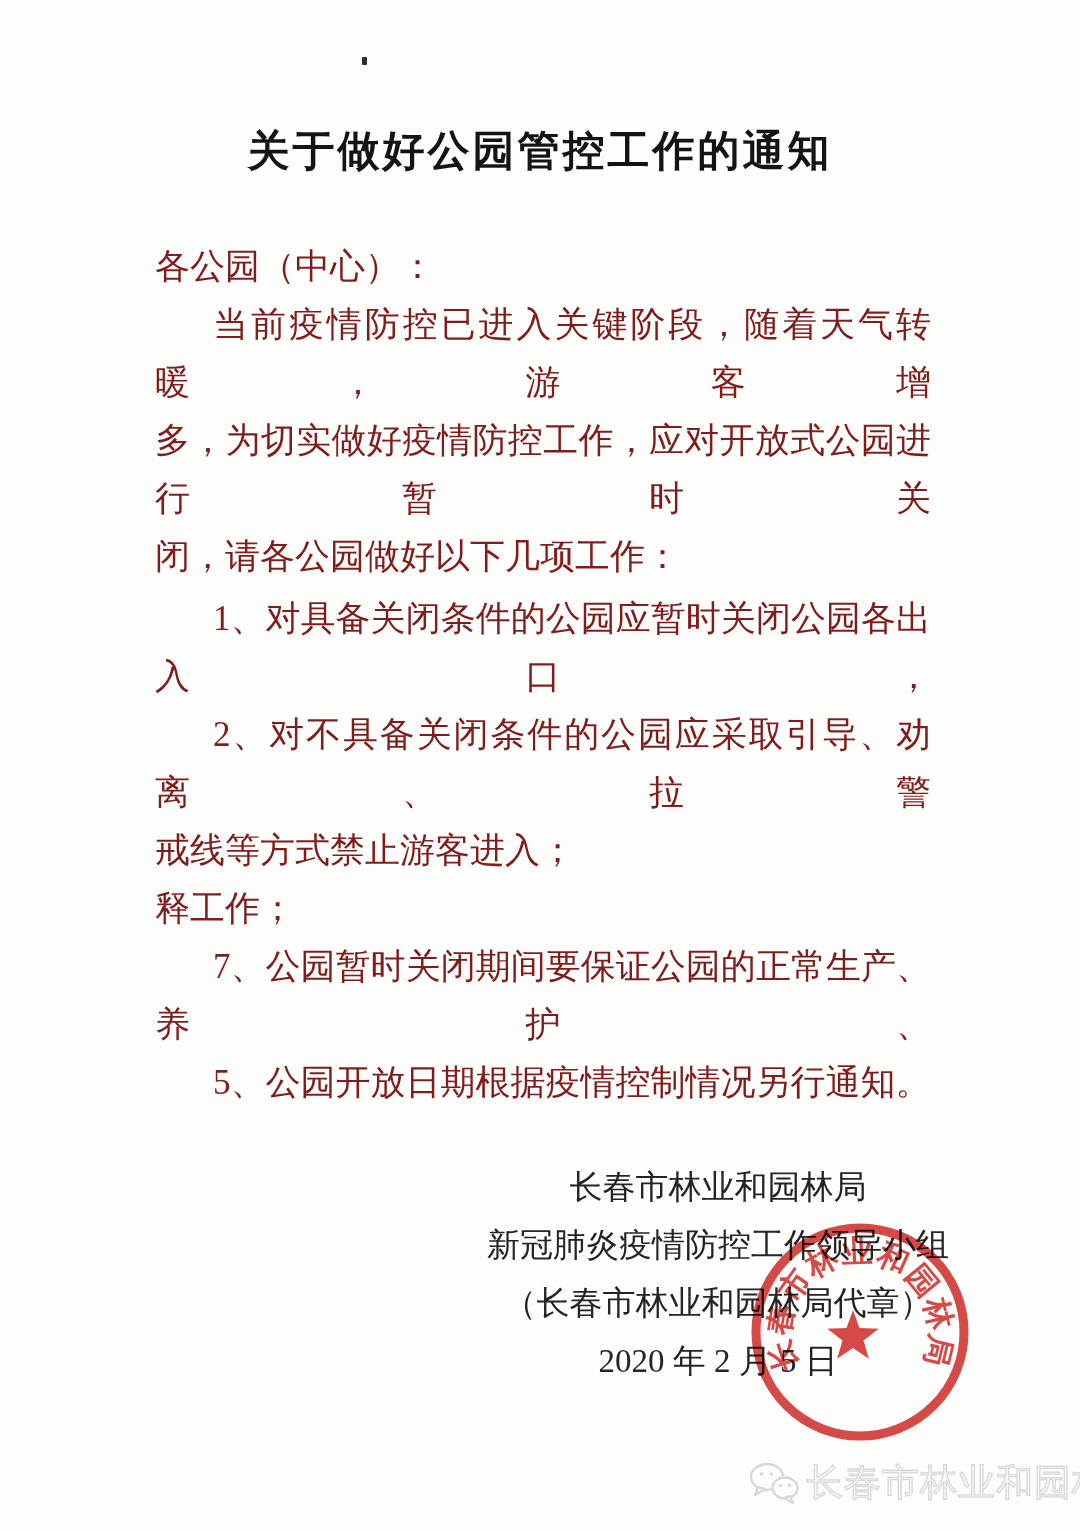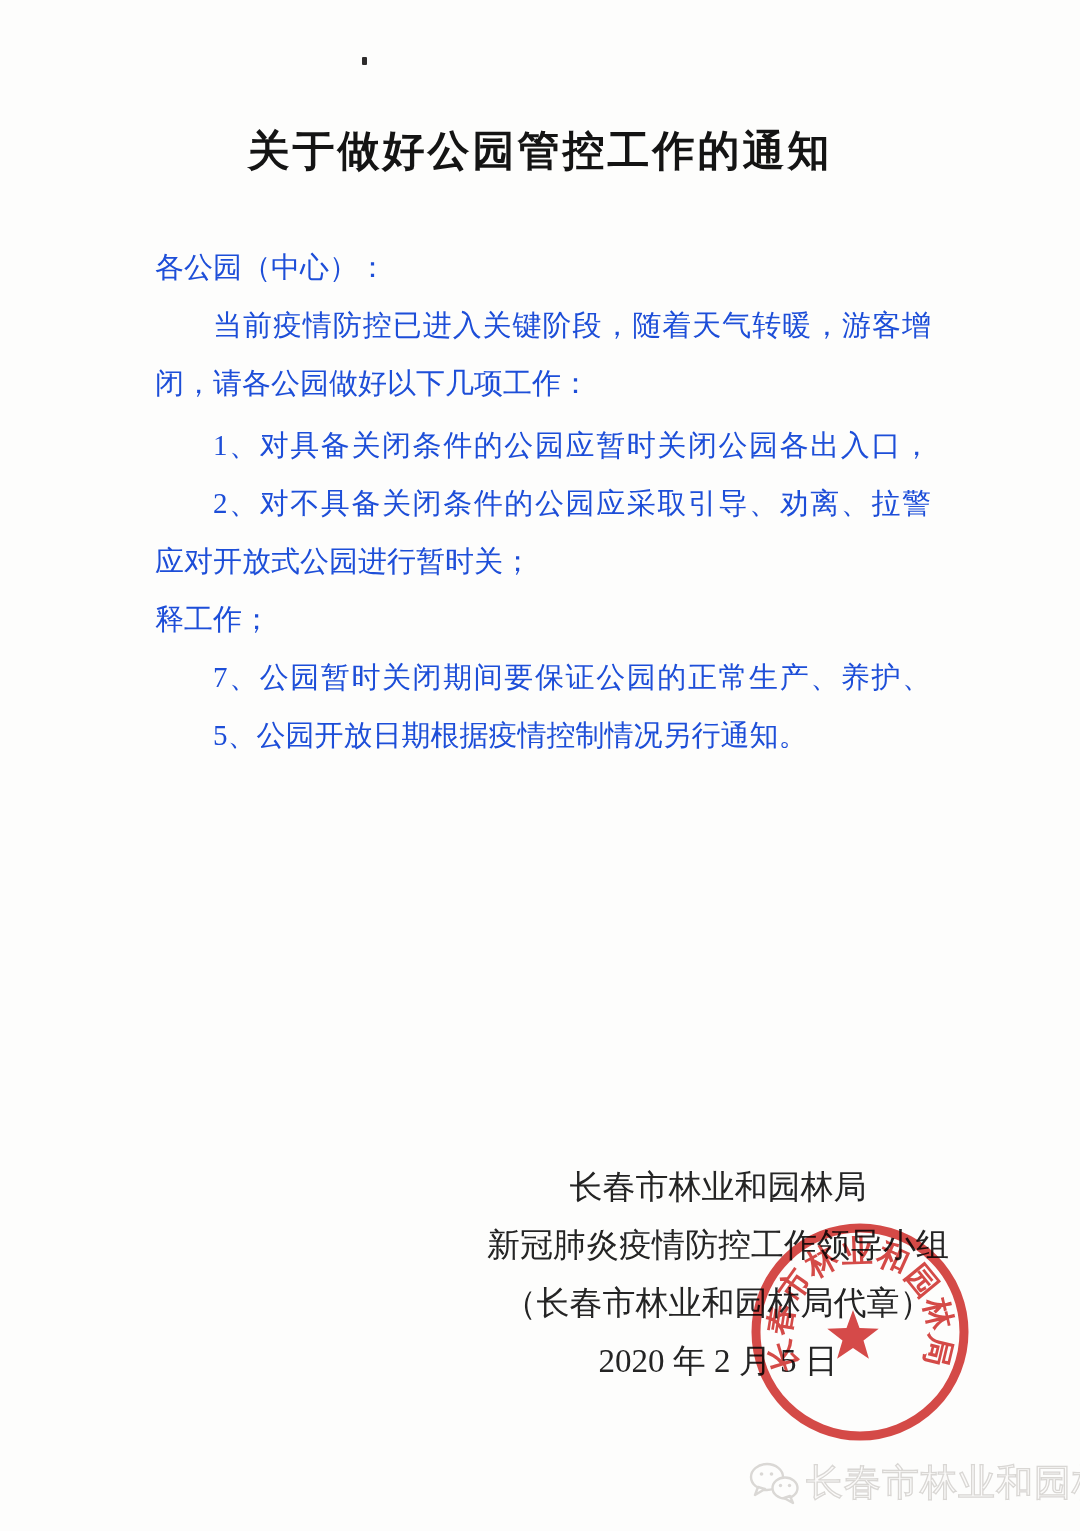--- a/index.html
+++ b/index.html
@@ -15,21 +15,21 @@
     background:#2e2c2c;border-radius:1px;
   }
   .title{
     position:absolute;left:0;top:123px;width:1080px;
     text-align:center;
     font-size:42px;font-weight:bold;letter-spacing:3px;
     color:#141414;
   }
   .body{
     position:absolute;left:155px;top:238px;width:776px;
-    font-size:29px;line-height:58px;color:#1d4ed8;
+    font-size:35px;line-height:58px;color:#7f1d1d;
   }
   .para{margin:0;}
   .para.gap{margin-bottom:4px;}
   .ln{width:100%;}
   .ln.j{text-align:justify;text-align-last:justify;}
   .ln.ind{text-indent:58px;}
   .sig{
     position:absolute;left:388px;top:1158px;width:660px;
     text-align:center;
     font-size:33px;line-height:58px;color:#242424;
@@ -63,28 +63,29 @@
   <div class="speck"></div>
 
   <div class="title">关于做好公园管控工作的通知</div>
 
   <div class="body" id="doc-body">
       <div class="para">
         <div class="ln">各公园（中心）：</div>
       </div>
       <div class="para gap">
         <div class="ln j ind">当前疫情防控已进入关键阶段，随着天气转暖，游客增</div>
+        <div class="ln j">多，为切实做好疫情防控工作，应对开放式公园进行暂时关</div>
         <div class="ln">闭，请各公园做好以下几项工作：</div>
       </div>
       <div class="para">
         <div class="ln j ind">1、对具备关闭条件的公园应暂时关闭公园各出入口，</div>
       </div>
       <div class="para">
         <div class="ln j ind">2、对不具备关闭条件的公园应采取引导、劝离、拉警</div>
-        <div class="ln">应对开放式公园进行暂时关；</div>
+        <div class="ln">戒线等方式禁止游客进入；</div>
       </div>
       <div class="para">
         <div class="ln">释工作；</div>
       </div>
       <div class="para">
         <div class="ln j ind">7、公园暂时关闭期间要保证公园的正常生产、养护、</div>
       </div>
       <div class="para">
         <div class="ln ind">5、公园开放日期根据疫情控制情况另行通知。</div>
       </div>

